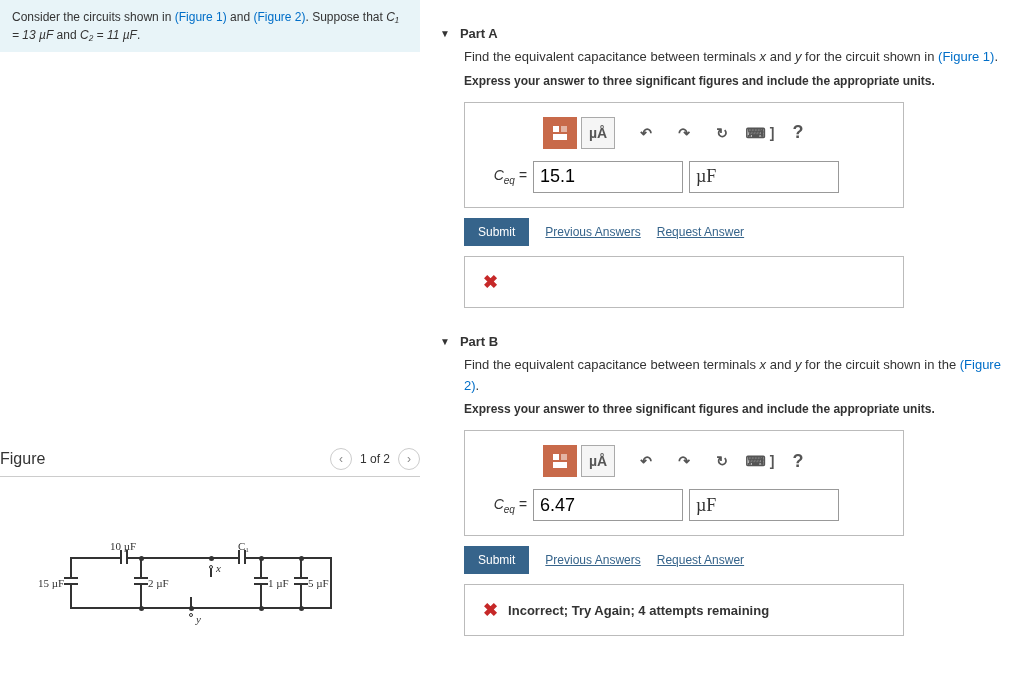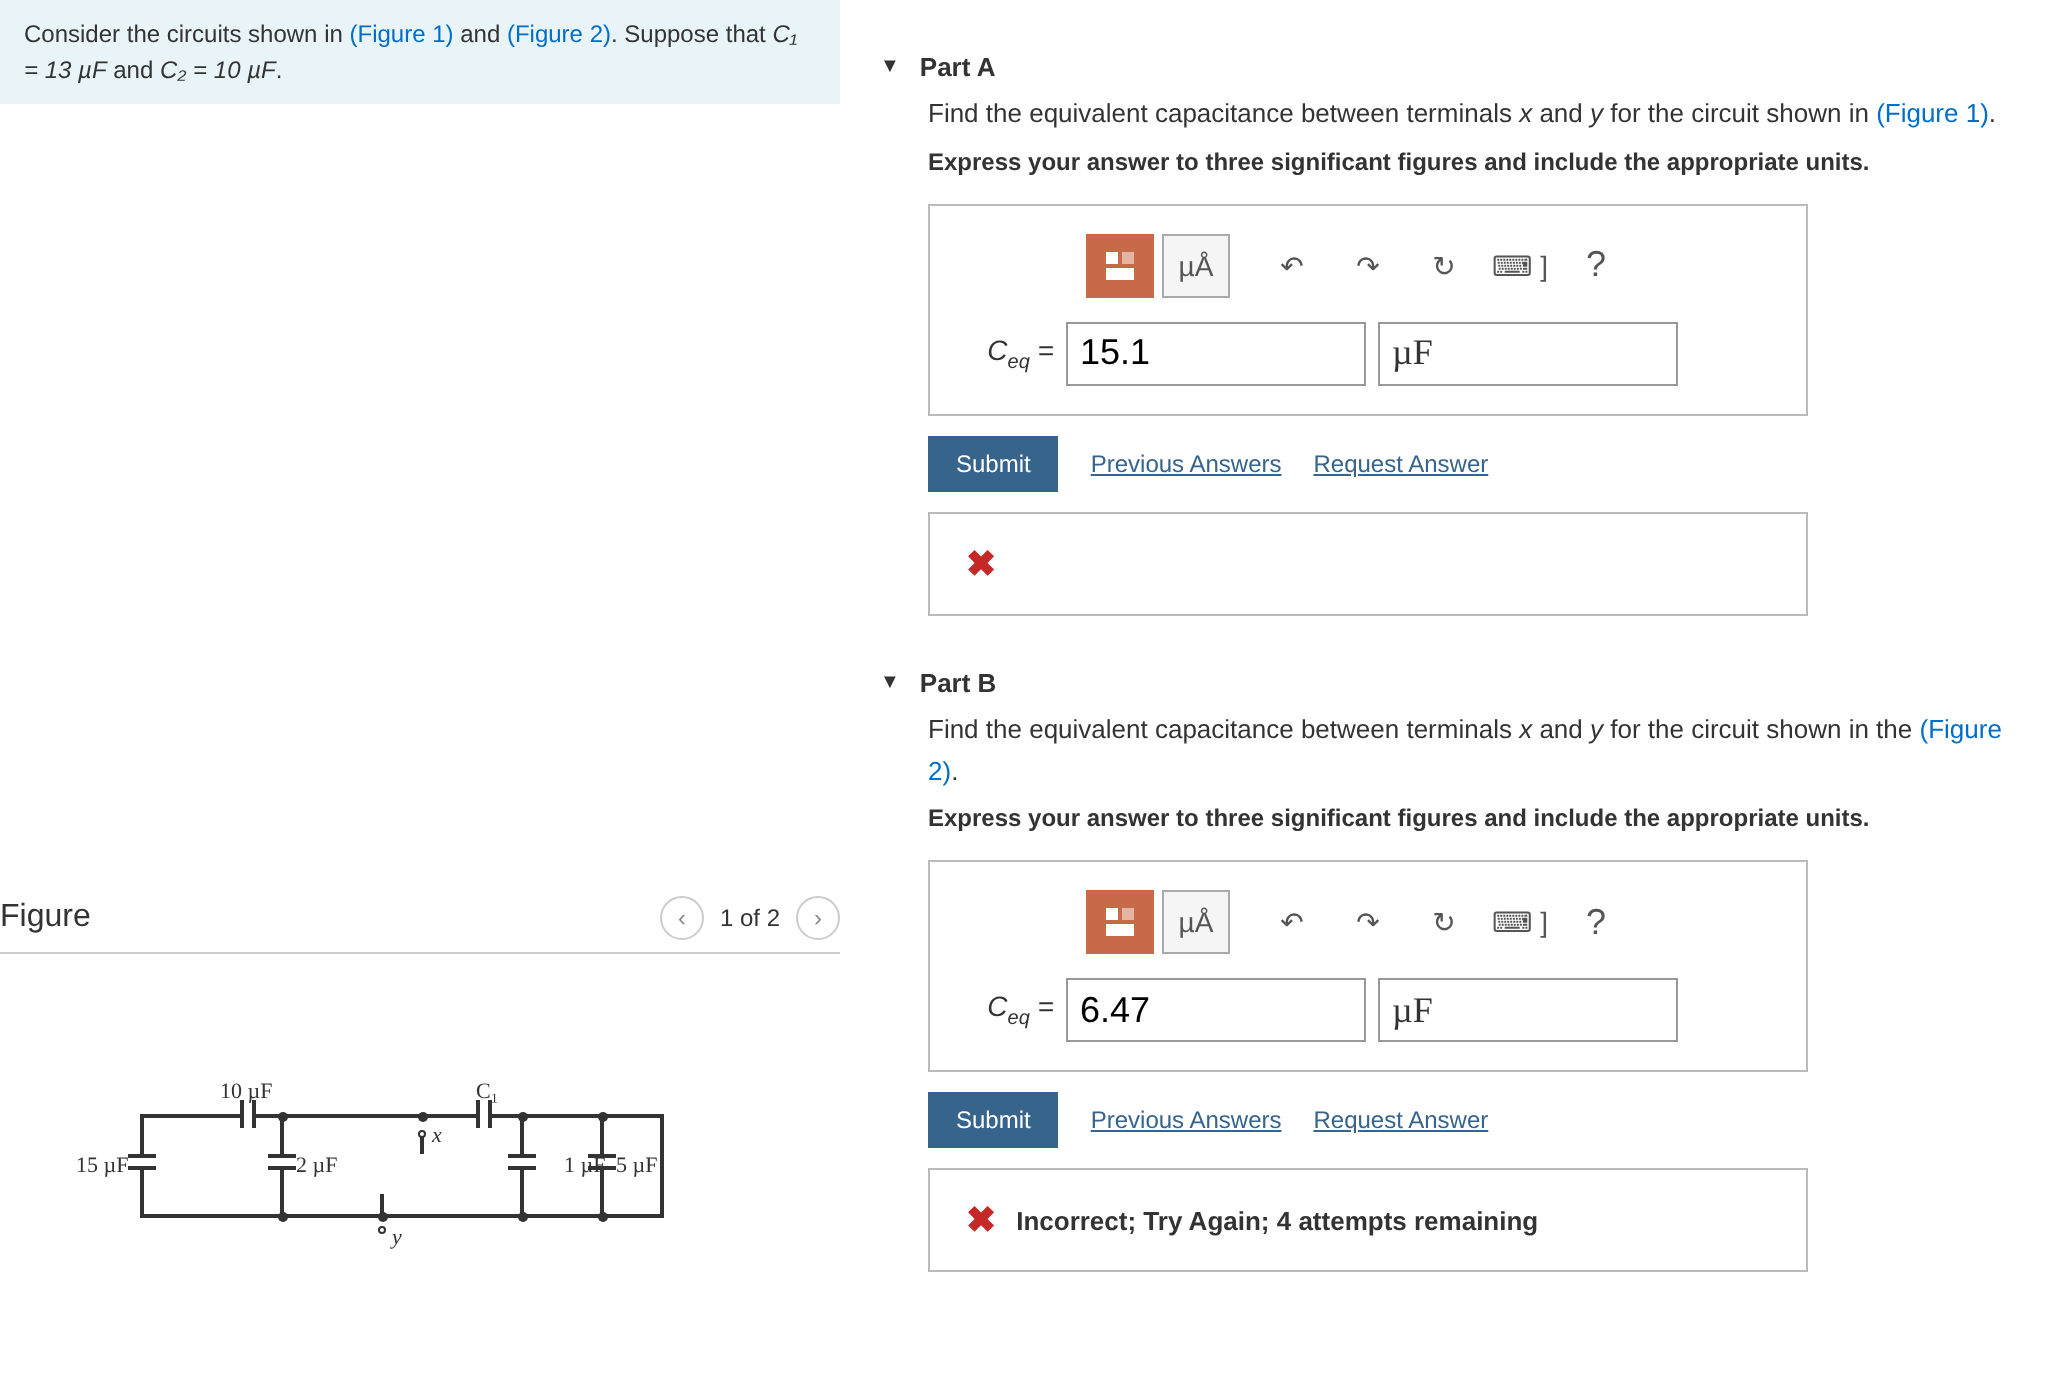--- a/index.html
+++ b/index.html
@@ -16,21 +16,21 @@
 .pager-btn { width: 22px; height: 22px; border-radius: 50%; border: 1px solid #ccc; background: #fff; display: flex; align-items: center; justify-content: center; cursor: pointer; color: #888; }
 .circuit-img { margin-top: 60px; padding: 0 20px; }
 .part { margin-top: 20px; }
 .part-header { display: flex; align-items: center; gap: 10px; font-weight: bold; font-size: 13px; padding: 6px 0; }
 .part-header .caret { font-size: 10px; }
 .part-body { padding-left: 24px; }
 .prompt { font-size: 13px; line-height: 1.6; margin-bottom: 6px; }
 .instruct { font-size: 12px; font-weight: bold; margin-bottom: 14px; }
 .answer-box { border: 1px solid #bbb; padding: 14px 18px; background: #fff; max-width: 440px; }
 .toolbar { display: flex; align-items: center; gap: 4px; margin-bottom: 12px; margin-left: 60px; }
-.tool-btn { min-width: 34px; height: 32px; border: 1px solid #aaa; background: #f5f5f5; display: flex; align-items: center; justify-content: center; cursor: pointer; font-size: 14px; color: #555; }
+.tool-btn { min-width: 34px; height: 32px; border: 1px solid #aaa; background: #f5f5f5; display: flex; align-items: center; justify-content: center; cursor: pointer; font-size: 14px; color: #555; font-weight: bold; }
 .tool-btn.tmpl { background: #c86a4a; color: #fff; border-color: #c86a4a; }
 .inputs-row { display: flex; align-items: center; gap: 6px; }
 .var-label { font-style: italic; font-size: 14px; min-width: 44px; text-align: right; }
 .var-label sub { font-size: 10px; }
 .val-input, .unit-input { border: 1px solid #999; height: 32px; padding: 0 6px; font-size: 18px; }
 .val-input { width: 150px; }
 .unit-input { width: 150px; color: #333; font-family: 'Times New Roman', serif; }
 .actions { display: flex; align-items: center; gap: 16px; margin-top: 10px; }
 .submit-btn { background: #36648b; color: #fff; border: none; padding: 7px 14px; font-size: 12px; cursor: pointer; }
 .link-action { color: #36648b; font-size: 12px; text-decoration: underline; cursor: pointer; }
@@ -50,21 +50,21 @@
 .cap-v::after { top:6px; }
 .clabel { position: absolute; font-size: 11px; font-family: 'Times New Roman', serif; }
 .term { position: absolute; width:4px; height:4px; border:1px solid #333; border-radius:50%; background:#fff; transform: translate(-2px,-2px);}
 </style>
 </head>
 <body>
 
 <div class="container">
   <div class="left-col">
     <div class="problem-box">
-      <span>Consider the circuits shown in </span><span class="link">(Figure 1)</span><span> and </span><span class="link">(Figure 2)</span><span>. Suppose that </span><i>C₁ = 13 µF</i><span> and </span><i>C₂ = 10 µF</i><span>.</span>
+      <span>Consider the circuits shown in </span><span class="link">(Figure 1)</span><span> and </span><span class="link">(Figure 2)</span><span>. Suppose that </span><i>C₁ = 13 µF</i><span> and </span><i>C₂ = 11 µF</i><span>.</span>
     </div>
 
     <div class="figure-section">
       <div class="figure-header">
         <span class="figure-title">Figure</span>
         <div class="pager">
           <div class="pager-btn">‹</div>
           <span>1 of 2</span>
           <div class="pager-btn">›</div>
         </div>
@@ -106,21 +106,21 @@
           <div class="node" style="top:21px; left:281px;"></div>
           <div class="node" style="top:71px; left:121px;"></div>
           <div class="node" style="top:71px; left:171px;"></div>
           <div class="node" style="top:71px; left:241px;"></div>
           <div class="node" style="top:71px; left:281px;"></div>
 
           <span class="clabel" style="top:3px; left:90px;">10 µF</span>
           <span class="clabel" style="top:3px; left:218px;">C₁</span>
           <span class="clabel" style="top:40px; left:18px;">15 µF</span>
           <span class="clabel" style="top:40px; left:128px;">2 µF</span>
-          <span class="clabel" style="top:40px; left:248px;margin-left:14px;">1 µF</span>
+          <span class="clabel" style="top:40px; left:248px;">1 µF</span>
           <span class="clabel" style="top:40px; left:288px;">5 µF</span>
           <span class="clabel" style="top:25px; left:196px; font-style:italic;">x</span>
           <span class="clabel" style="top:76px; left:176px; font-style:italic;">y</span>
         </div>
       </div>
     </div>
   </div>
 
   <div class="right-col">
 

